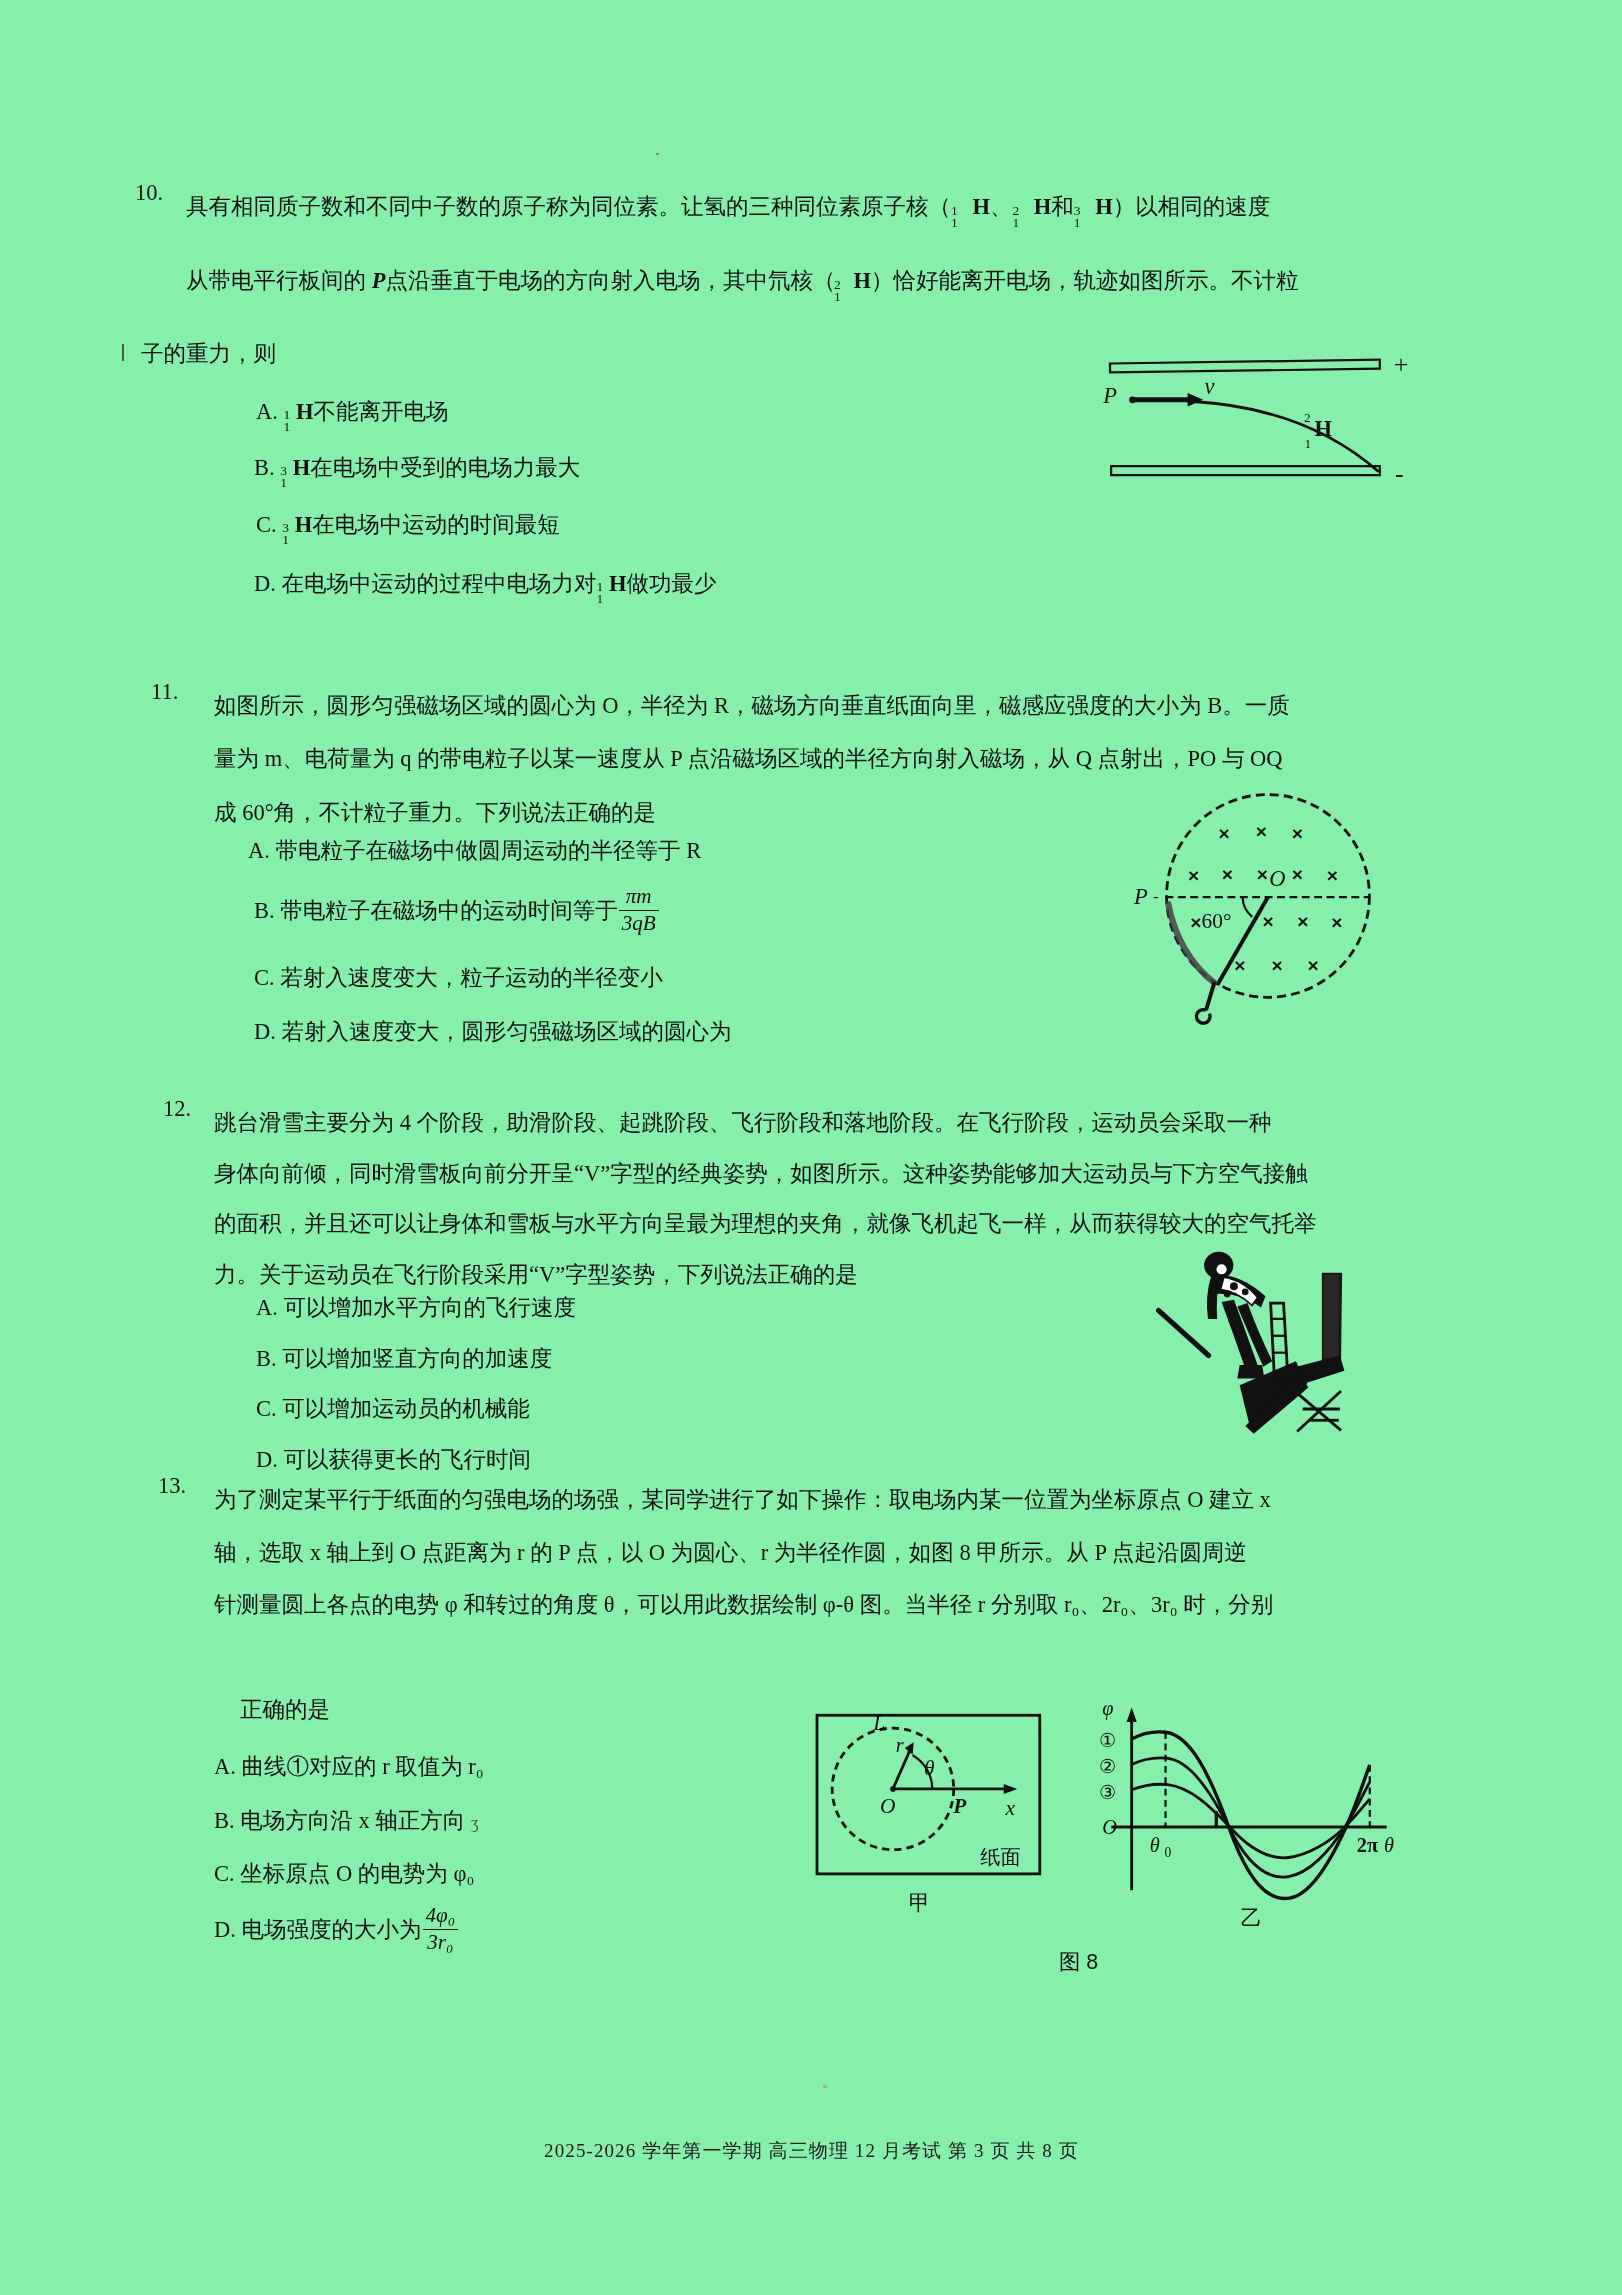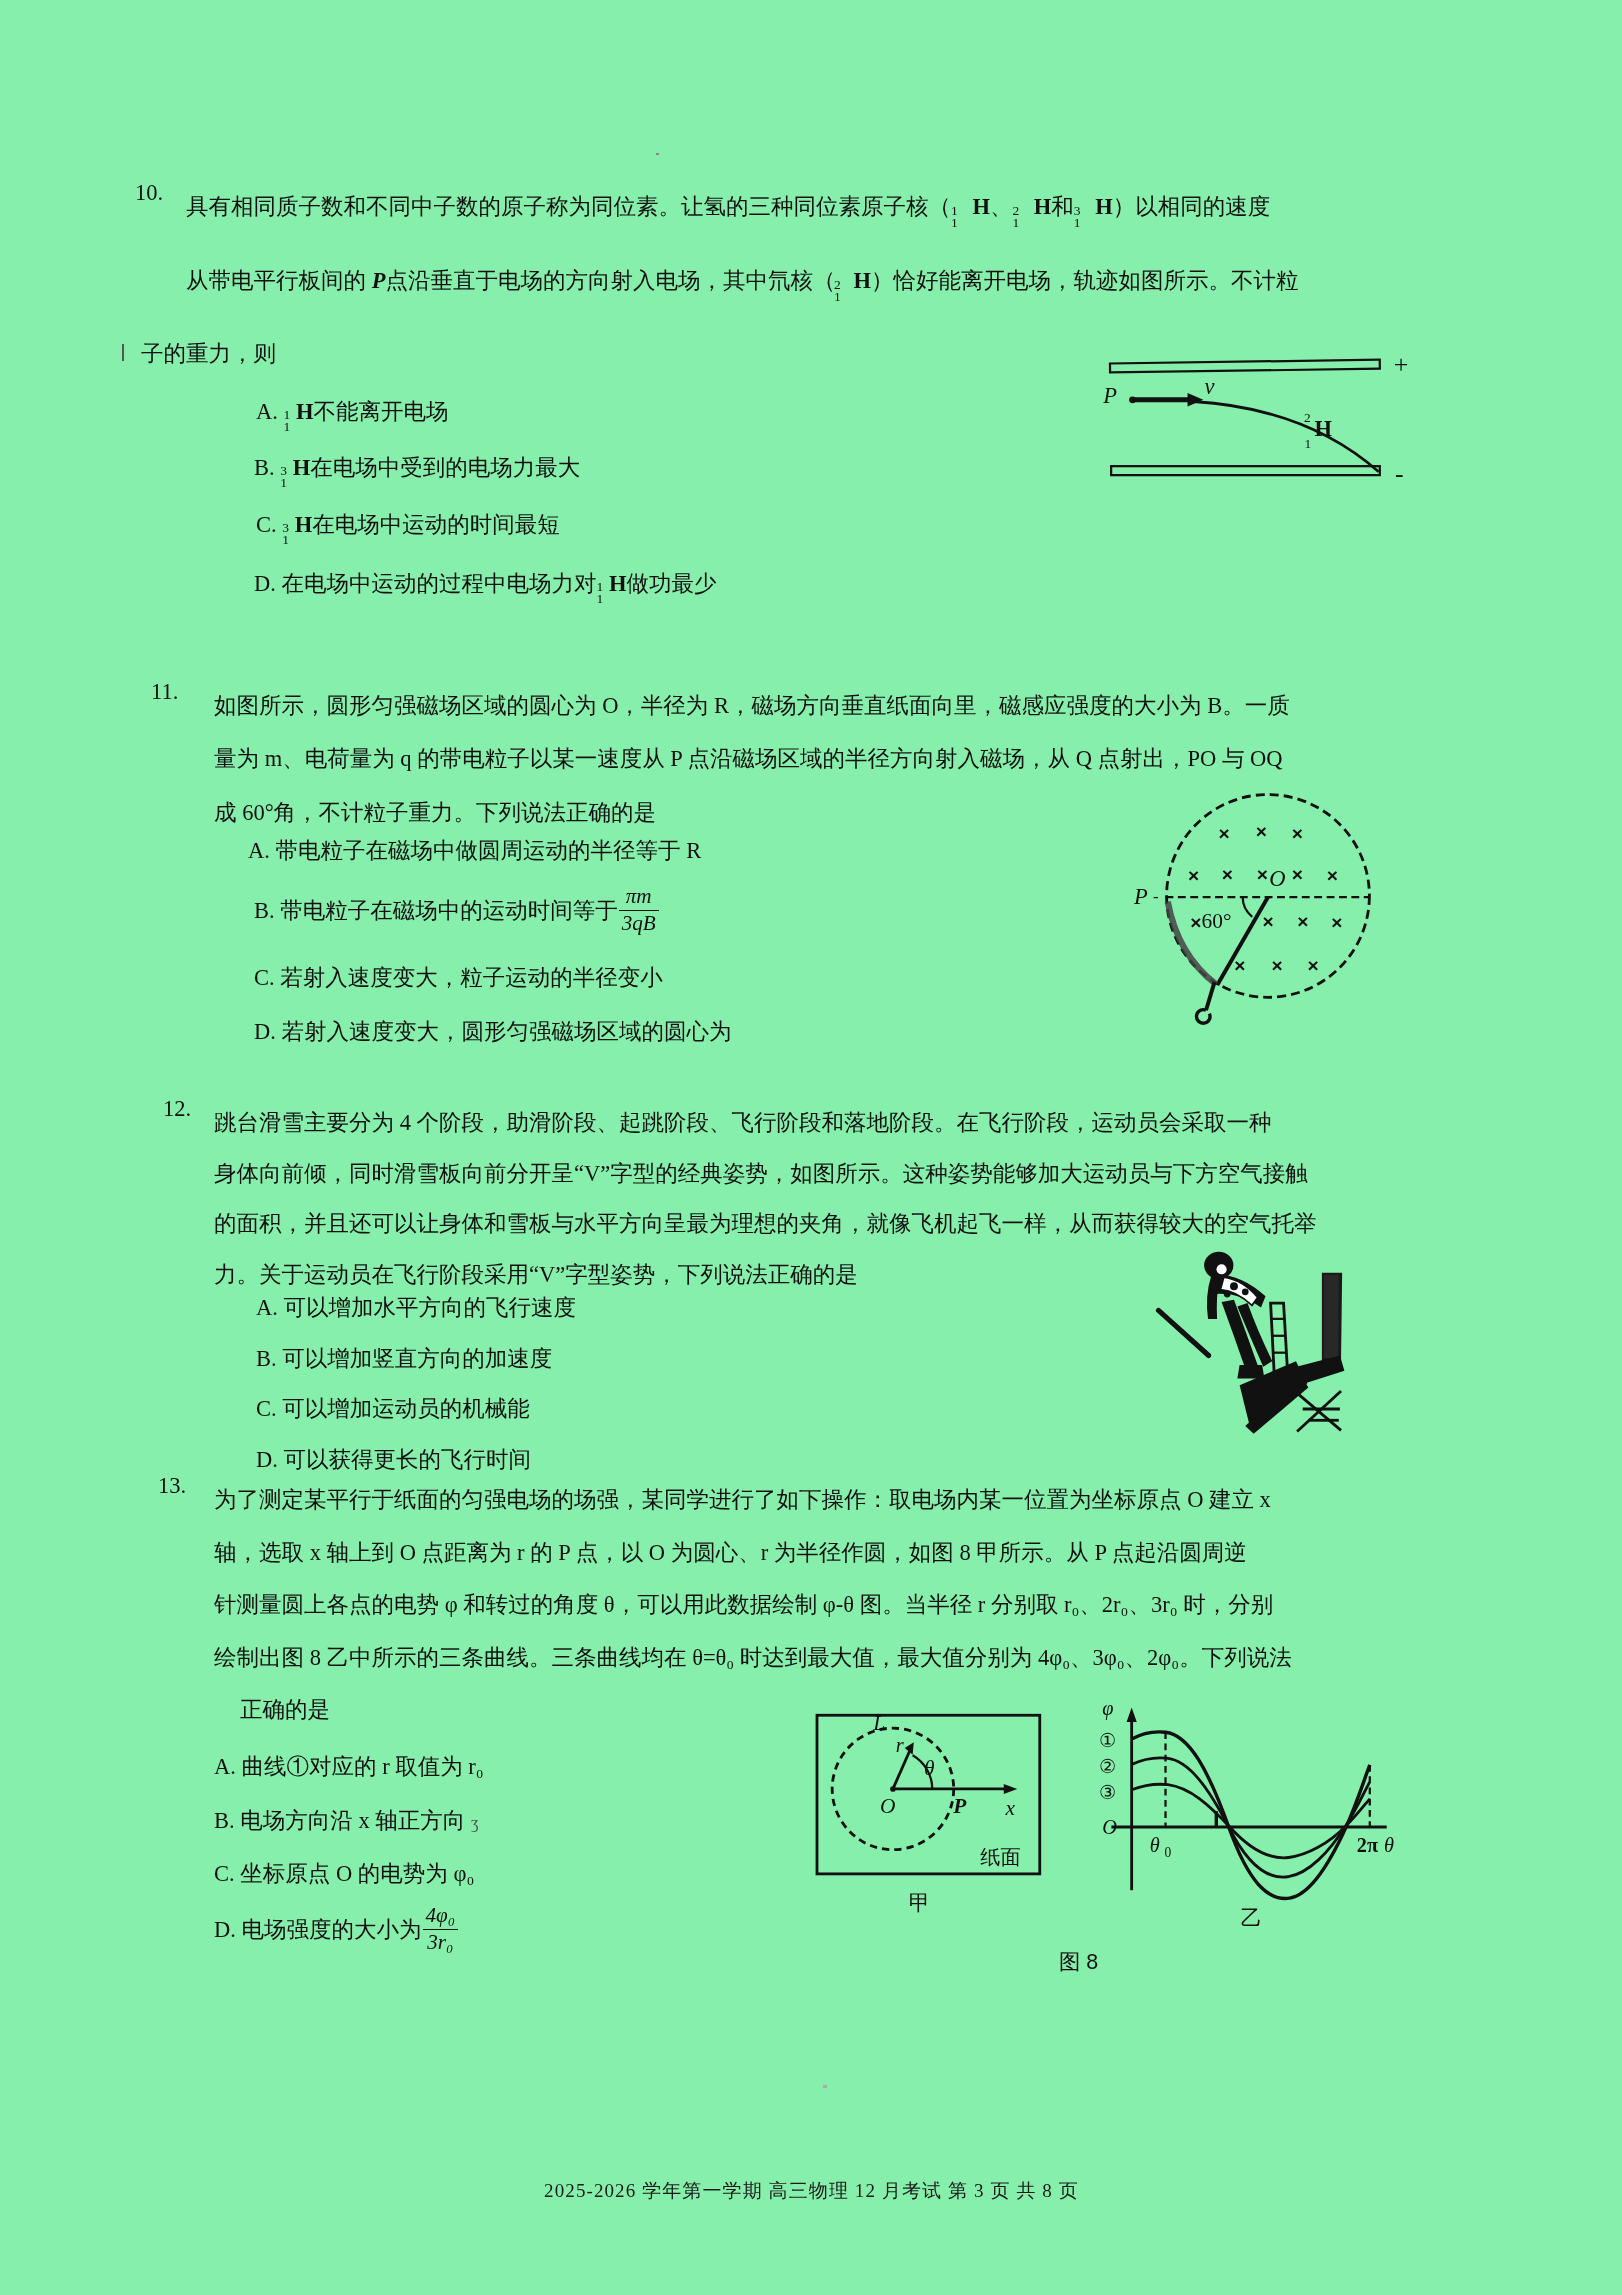--- a/index.html
+++ b/index.html
@@ -72,21 +72,20 @@
     line-height: 1.12;
   }
   .footer {
     position: absolute;
     left: 0;
     width: 1623px;
     text-align: center;
     font-size: 19px;
     letter-spacing: 1.1px;
     color: #1a1a1a;
-    margin-top: 40px;
   }
   svg { display: block; }
   .fig { position: absolute; }
   .stray {
     position: absolute;
     background: #333;
   }
 </style>
 </head>
 <body>
@@ -289,21 +288,20 @@
       <path d="M 146,118 Q 170,175 192,225 L 208,215 Q 182,162 164,112 Z" fill="#111"></path>
 
       <path d="M 150,222 L 190,222 L 194,246 L 146,246 Z" fill="#111"></path>
     </svg>
   </div>
 
   <div class="qnum" style="left:158px; top:1473px;">13.</div>
   <div class="qbody" style="left:214px; top:1473px; white-space:nowrap;">为了测定某平行于纸面的匀强电场的场强，某同学进行了如下操作：取电场内某一位置为坐标原点 O 建立 x</div>
   <div class="qbody" style="left:214px; top:1526px; white-space:nowrap;">轴，选取 x 轴上到 O 点距离为 r 的 P 点，以 O 为圆心、r 为半径作圆，如图 8 甲所示。从 P 点起沿圆周逆</div>
   <div class="qbody" style="left:214px; top:1578px; white-space:nowrap;">针测量圆上各点的电势 φ 和转过的角度 θ，可以用此数据绘制 φ-θ 图。当半径 r 分别取 r₀、2r₀、3r₀ 时，分别</div>
-  <div class="qbody" style="left:214px; top:1631px; white-space:nowrap;">绘制出图 8 乙中所示的三条曲线。三条曲线均在 θ=θ₀ 时达到最大值，最大值分别为 4φ₀、3φ₀、2φ₀。下列说法</div>
   <div class="qbody" style="left:204px; top:1683px; white-space:nowrap;margin-left:36px;">正确的是</div>
 
   <div class="opt" style="left:214px; top:1741px;">
     <span>A.</span>
     <span>曲线①对应的 r 取值为 r₀</span>
   </div>
   <div class="opt" style="left:214px; top:1795px;">
     <span>B.</span>
     <span>电场方向沿 x 轴正方向</span>
     <span style="font-size:17px; color:#555;">ʒ</span>

